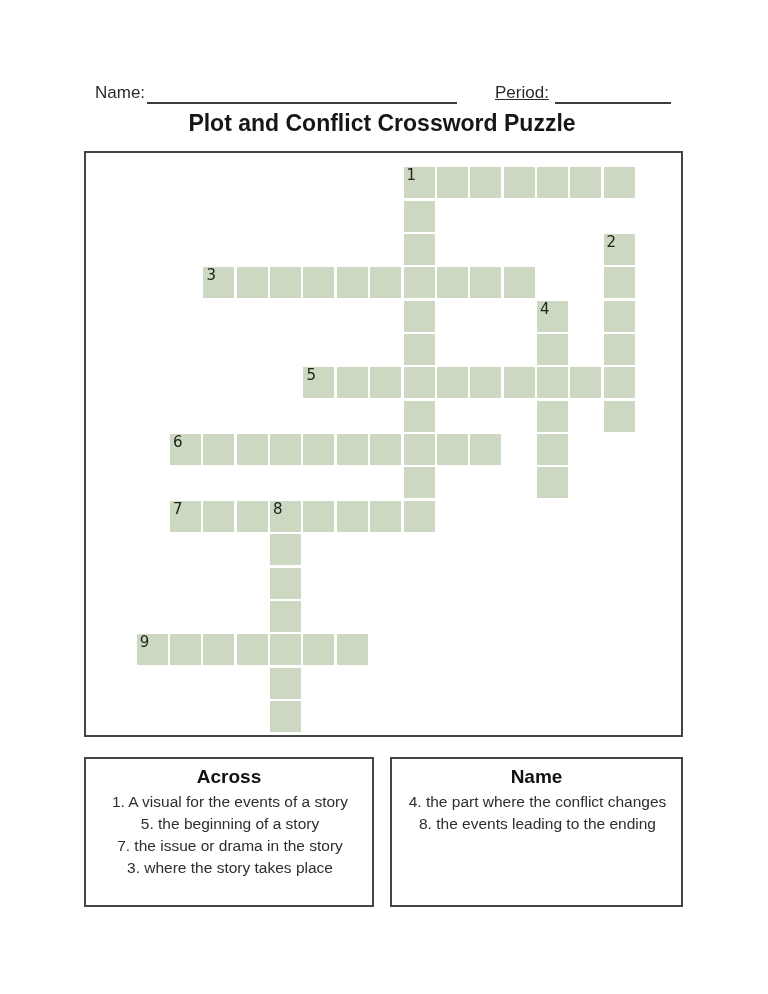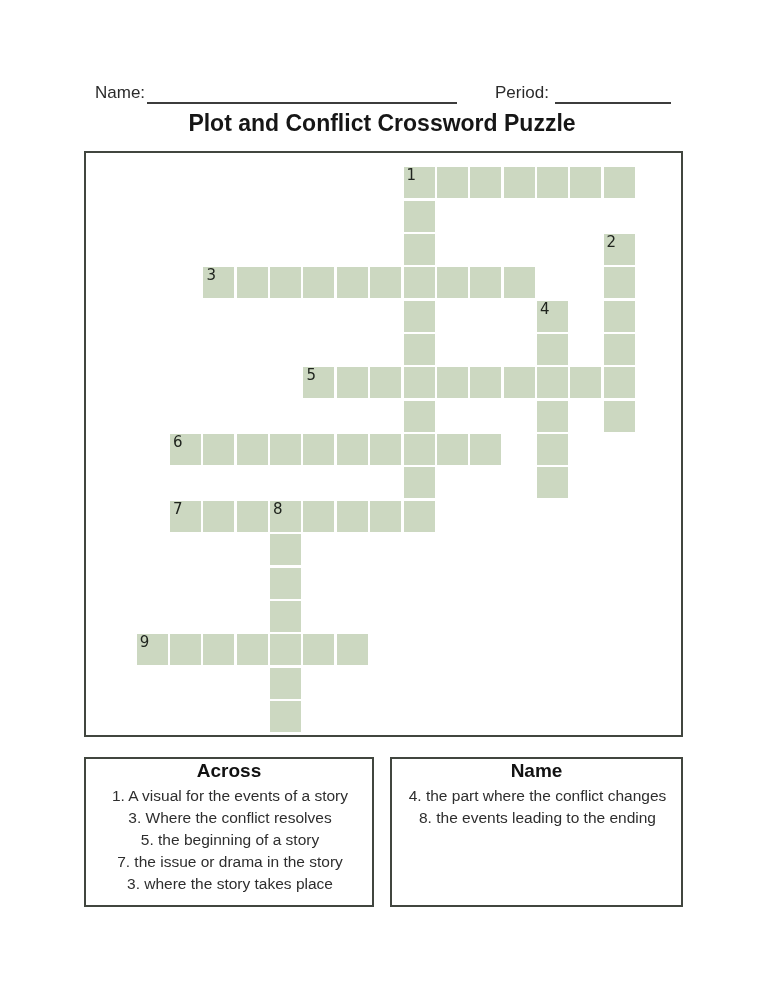--- a/index.html
+++ b/index.html
@@ -13,21 +13,21 @@
     color: #222;
     overflow: hidden;
   }
   
   .hdr-label {
     position: absolute;
     font-size: 17px;
     color: #2b2b2b;
   }
   .name-label { left: 95px; top: 83px; }
-  .period-label { left: 495px; top: 83px; }
+  .period-label { left: 495px; top: 83px; text-decoration: underline; }
   .blank-line {
     position: absolute;
     top: 102px;
     height: 2px;
     background: #3c3c3c;
   }
   .name-line { left: 147px; width: 310px; }
   .period-line { left: 555px; width: 116px; }
   .sheet-title {
     position: absolute;
@@ -71,21 +71,21 @@
     border: 2px solid #41463f;
     background: #ffffff;
   }
   .across-box { left: 84px; width: 290px; }
   .down-box { left: 390px; width: 293px; }
   .clue-title {
     text-align: center;
     font-size: 19px;
     font-weight: bold;
     color: #111;
-    margin-top: 1px;
+    margin-top: 7px;
     margin-bottom: 3px;
   }
   .clue-list {
     padding: 0 8px 0 10px;
     font-size: 15.5px;
     line-height: 22px;
     color: #2e2e2e;
     text-align: center;
   }
 </style>
@@ -193,21 +193,20 @@
       <div class="cell" style="left: 117.4px; top: 481.2px; background: rgb(204, 216, 193);"></div>
       <div class="cell" style="left: 150.75px; top: 481.2px; background: rgb(204, 216, 193);"></div>
       <div class="cell" style="left: 217.45px; top: 481.2px; background: rgb(204, 216, 193);"></div>
       <div class="cell" style="left: 250.8px; top: 481.2px; background: rgb(204, 216, 193);"></div>
     </div>
 
   <div class="clue-box across-box">
     <div class="clue-title">Across</div>
     <div class="clue-list">
       <div class="clue-item">1. A visual for the events of a story</div>
-      <div class="clue-item">3. Where the conflict resolves</div>
       <div class="clue-item">5. the beginning of a story</div>
       <div class="clue-item">7. the issue or drama in the story</div>
       <div class="clue-item">3. where the story takes place</div>
     </div>
   </div>
 
   <div class="clue-box down-box">
     <div class="clue-title">Name</div>
     <div class="clue-list">
       <div class="clue-item">4. the part where the conflict changes</div>

